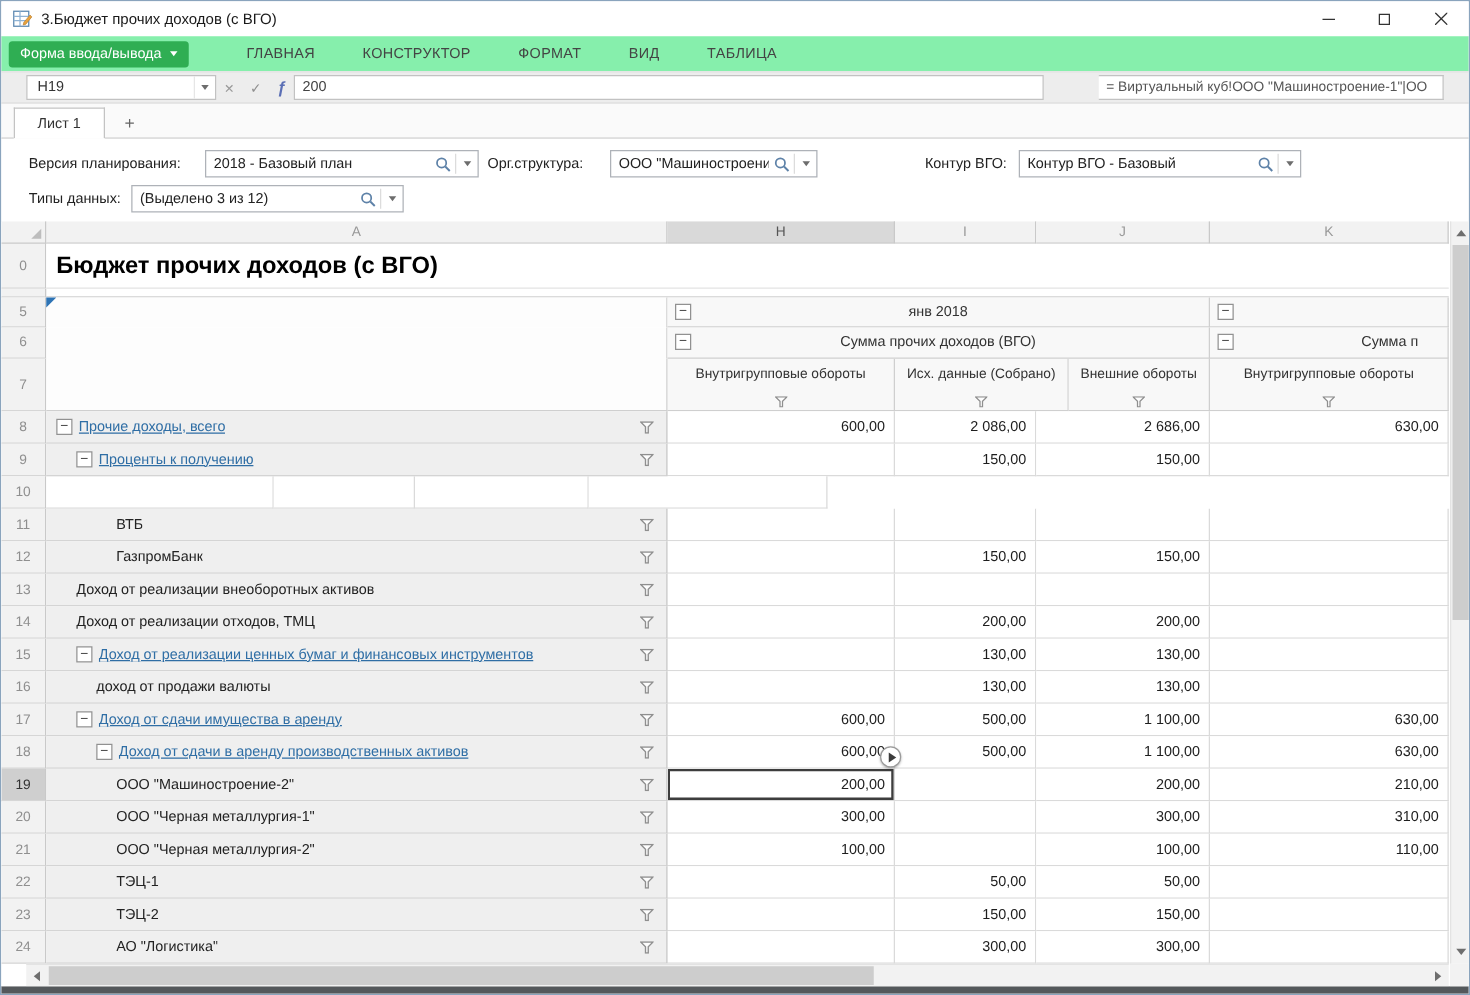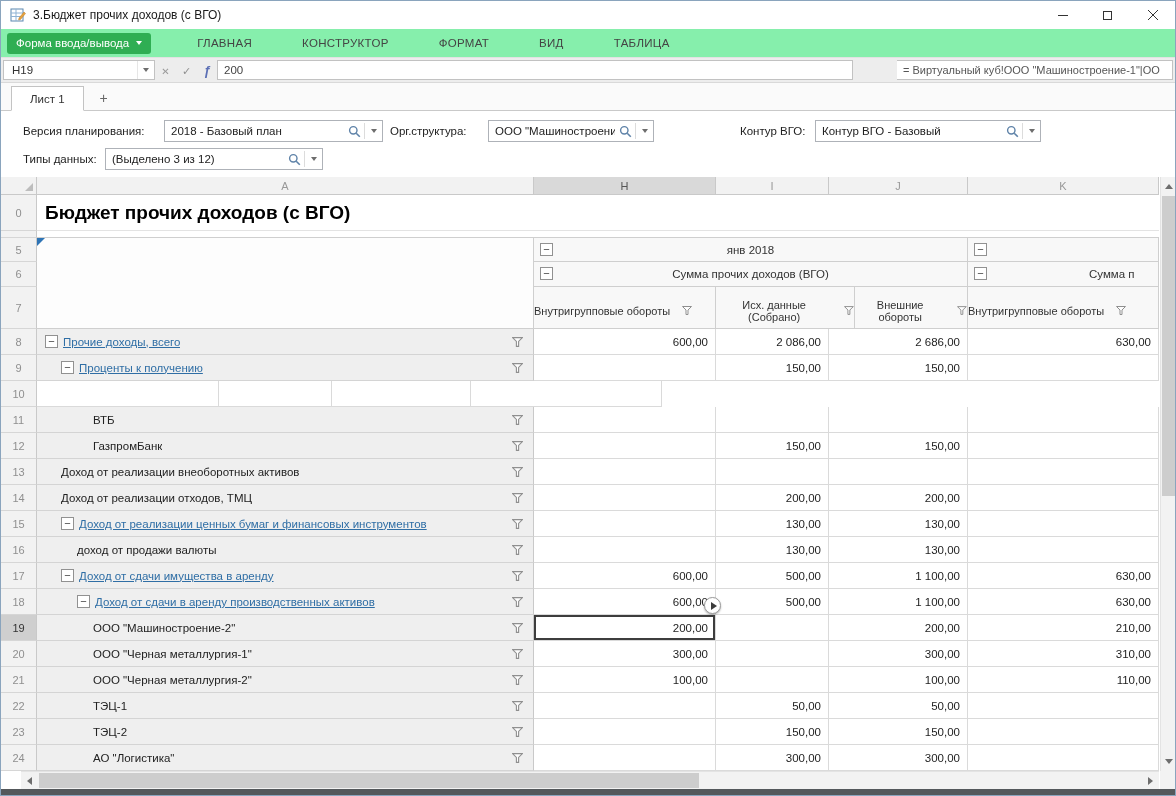--- a/index.html
+++ b/index.html
@@ -13,26 +13,26 @@
   .winbtns { margin-left:auto; display:flex; height:100%; }
   .wb { width:45px; display:flex; align-items:center; justify-content:center; cursor:default; }
   .glyph-min { width:10px; height:0; border-bottom:1px solid #333; }
   .glyph-max { width:9px; height:9px; border:1px solid #333; }
 
   
   .ribbon { height:28px; display:flex; align-items:center; background:#86efac; }
   .green-btn { margin-left:6px; height:21px; background:#2fae53; border-radius:3px; color:#fff;
                font-size:11.5px; display:flex; align-items:center; padding:0 9px; gap:7px; }
   .chev-dn-w { width:0; height:0; border-left:3.5px solid transparent; border-right:3.5px solid transparent; border-top:4.5px solid #fff; }
-  .rtabs { display:flex; margin-left:46px; gap:50px; }
+  .rtabs { display:flex; margin-left:46px; gap:38px; }
   .rtab { font-size:11.5px; color:#444; letter-spacing:.3px; white-space:nowrap; }
 
   
   .formulabar { height:26px; background:#ededed; border-top:1px solid #e2e2e2; border-bottom:1px solid #d9d9d9;
-                display:flex; align-items:center; padding:0 2px; }
+                display:flex; align-items:center; padding:0 20px; }
   .namebox { width:152px; height:20px; background:#fff; border:1px solid #c2c2c2; display:flex; align-items:center; flex:none; }
   .namebox .nbtxt { flex:1; padding-left:8px; font-size:11.5px; color:#333; }
   .nbchev { width:17px; height:100%; display:flex; align-items:center; justify-content:center; border-left:1px solid #e6e6e6; }
   .chev-dn { width:0; height:0; border-left:3.5px solid transparent; border-right:3.5px solid transparent; border-top:4.5px solid #6d6d6d; }
   .fbicons { width:62px; flex:none; display:flex; align-items:center; justify-content:space-around; }
   .ic-x::before { content:"✕"; font-size:10px; color:#9a9a9a; }
   .ic-check::before { content:"✓"; font-size:11px; color:#8f8f8f; }
   .ic-fx::before { content:"ƒ"; font-size:13px; font-style:italic; font-weight:bold; color:#5b6fb5; }
   .fvalue { flex:1; height:20px; background:#fff; border:1px solid #c2c2c2; display:flex; align-items:center;
             padding-left:6px; font-size:11.5px; color:#444; }
@@ -83,21 +83,21 @@
   .mcell { width:434px; flex:none; background:#f8f8f8; border-right:1px solid #cfcfcf; border-bottom:1px solid #cfcfcf; position:relative; }
   .kcell { width:191px; flex:none; background:#f8f8f8; border-right:1px solid #cfcfcf; border-bottom:1px solid #cfcfcf; position:relative; }
   .exp { width:13px; height:13px; border:1px solid #919191; background:#fff; font-size:11px; line-height:10px;
          text-align:center; color:#444; display:inline-block; flex:none; }
   .exp::before { content:"−"; }
   .mexp { position:absolute; left:6px; top:50%; margin-top:-7px; }
   .mlab { position:absolute; left:0; right:0; top:50%; transform:translateY(-50%); text-align:center; font-size:11.5px; color:#333; }
   .klab { position:absolute; left:121px; top:50%; transform:translateY(-50%); font-size:11.5px; color:#333; white-space:nowrap; }
 
   .shcell { flex:none; background:#f8f8f8; border-right:1px solid #cfcfcf; border-bottom:1px solid #cfcfcf;
-            display:flex; flex-direction:row; align-items:center; padding-top:6px; gap:12px;
+            display:flex; flex-direction:column; align-items:center; padding-top:6px; gap:12px;
             font-size:11px; color:#333; text-align:center; }
   .w-h { width:182px; } .w-i { width:113px; } .w-j { width:139px; } .w-k { width:191px; }
 
   .grid-row { display:flex; height:26px; }
   .ca { width:497px; flex:none; background:#efefef; border-right:1px solid #c9c9c9; border-bottom:1px solid #d4d4d4;
         display:flex; align-items:center; position:relative; }
   .treewrap { display:flex; align-items:center; min-width:0; padding-right:26px; }
   .ind0 { padding-left:8px; } .ind1 { padding-left:24px; } .ind2 { padding-left:40px; } .ind3 { padding-left:56px; }
   .treewrap .exp { margin-right:5px; }
   .lbl { font-size:11.5px; color:#222; white-space:nowrap; overflow:hidden; }

